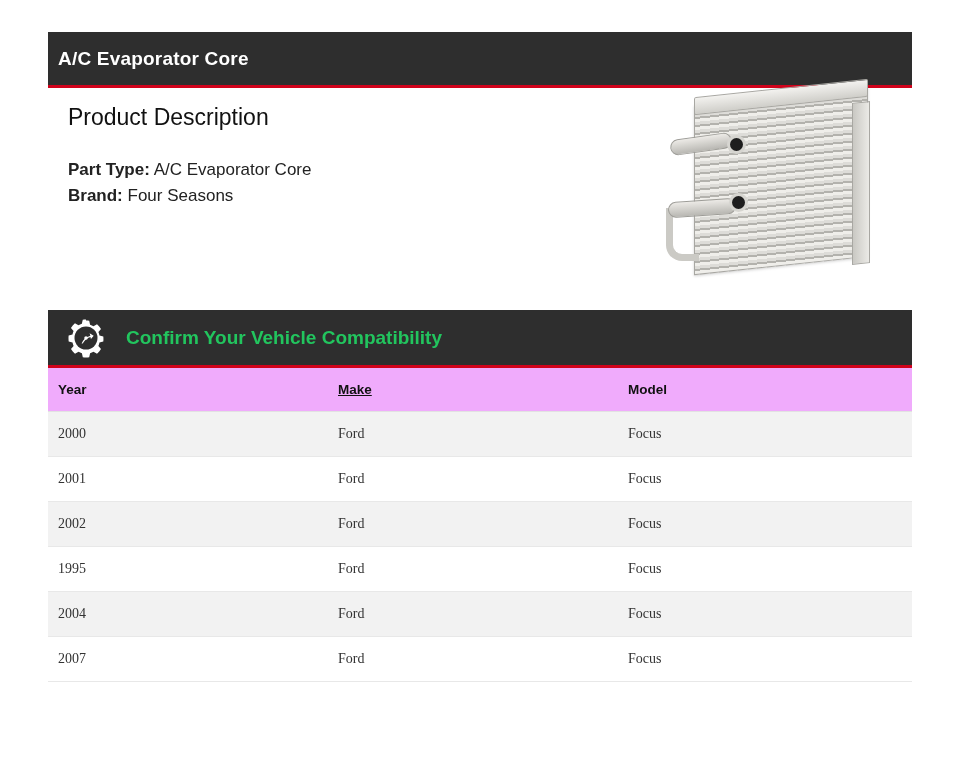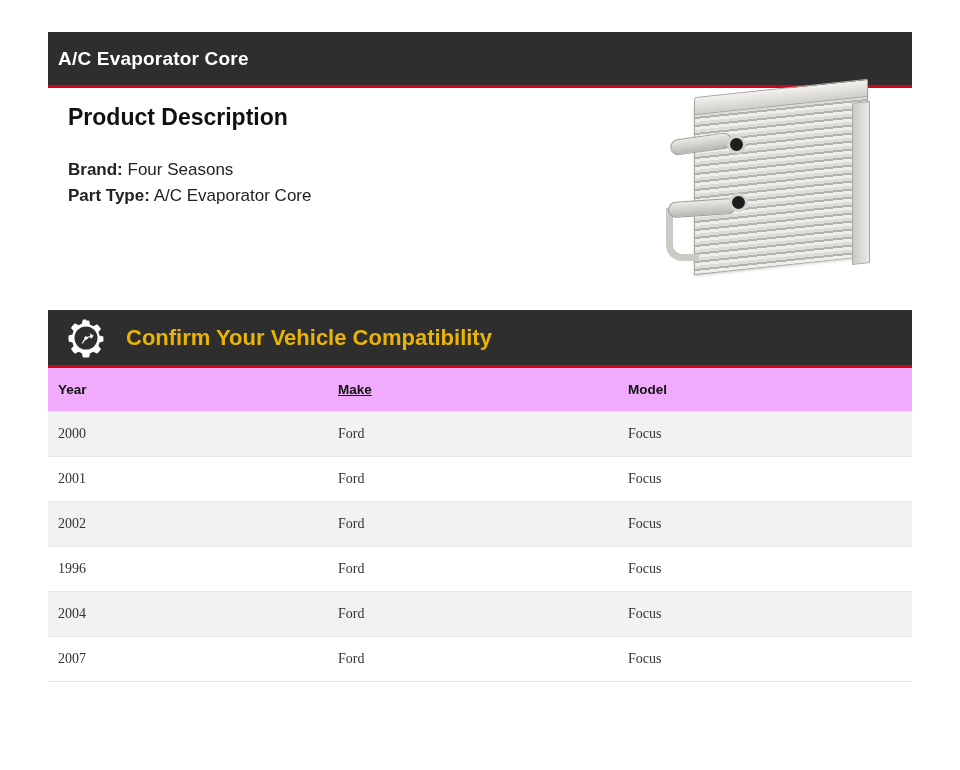--- a/index.html
+++ b/index.html
@@ -42,21 +42,21 @@
     font-weight: bold;
     letter-spacing: 0.2px;
   }
   .card-body {
     position: relative;
     padding: 16px 0 0 20px;
     min-height: 190px;
   }
   .product-description-heading {
     font-size: 23px;
-    font-weight: bold;
+    font-weight: normal;
     color: #111111;
     margin: 0 0 26px 0;
   }
   .spec-line {
     font-size: 17px;
     line-height: 26px;
     color: #222222;
   }
   .spec-label {
     font-weight: bold;
@@ -184,22 +184,22 @@
     padding-left: 18px;
     box-sizing: border-box;
   }
   .gear-icon {
     width: 40px;
     height: 40px;
     flex: 0 0 auto;
     margin-right: 20px;
   }
   .compat-header-title {
-    color: #eab308;
-    font-size: 22px;
+    color: #22c55e;
+    font-size: 19px;
     font-weight: bold;
   }
   table.compat-table {
     width: 100%;
     border-collapse: collapse;
     table-layout: fixed;
   }
   table.compat-table th {
     text-align: left;
     font-size: 13.5px;
@@ -232,26 +232,26 @@
 <div class="page">
 
   <div class="product-card">
     <div class="card-header">
       <span class="card-header-title">A/C Evaporator Core</span>
     </div>
     <div class="card-body">
       <h2 class="product-description-heading">Product Description</h2>
 
       <div class="spec-line">
+        <span class="spec-label">Part Type:</span>
+        <span class="spec-value">A/C Evaporator Core</span>
+      </div>
+      <div class="spec-line">
         <span class="spec-label">Brand:</span>
         <span class="spec-value">Four Seasons</span>
-      </div>
-      <div class="spec-line">
-        <span class="spec-label">Part Type:</span>
-        <span class="spec-value">A/C Evaporator Core</span>
       </div>
 
       <div class="product-image">
         <div class="core-body"></div>
         <div class="core-top"></div>
         <div class="core-side"></div>
         <div class="core-tube-elbow"></div>
         <div class="core-tube-a"></div>
         <div class="core-tube-b"></div>
         <div class="core-port-1"></div>
@@ -295,21 +295,21 @@
           <td>2001</td>
           <td>Ford</td>
           <td>Focus</td>
         </tr>
         <tr class="odd-row">
           <td>2002</td>
           <td>Ford</td>
           <td>Focus</td>
         </tr>
         <tr class="even-row">
-          <td>1996</td>
+          <td>1995</td>
           <td>Ford</td>
           <td>Focus</td>
         </tr>
         <tr class="odd-row">
           <td>2004</td>
           <td>Ford</td>
           <td>Focus</td>
         </tr>
         <tr class="even-row">
           <td>2007</td>

